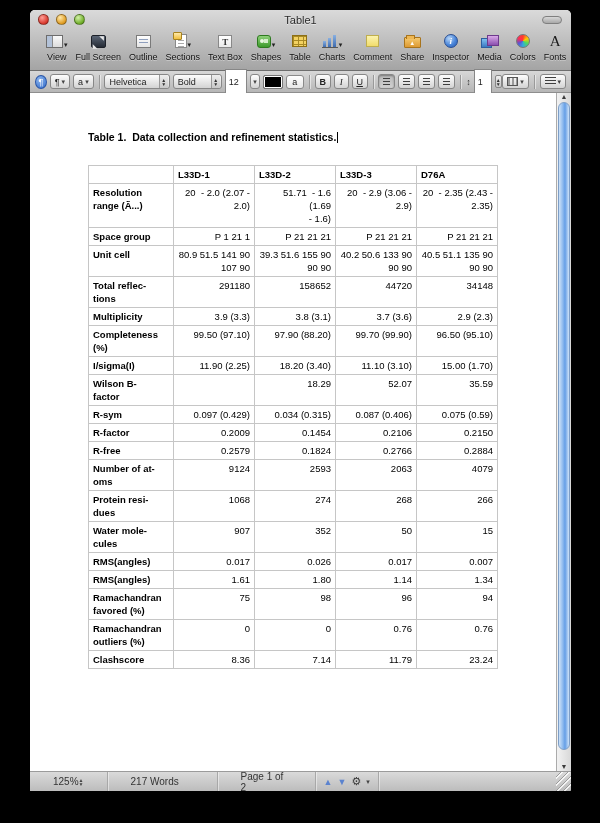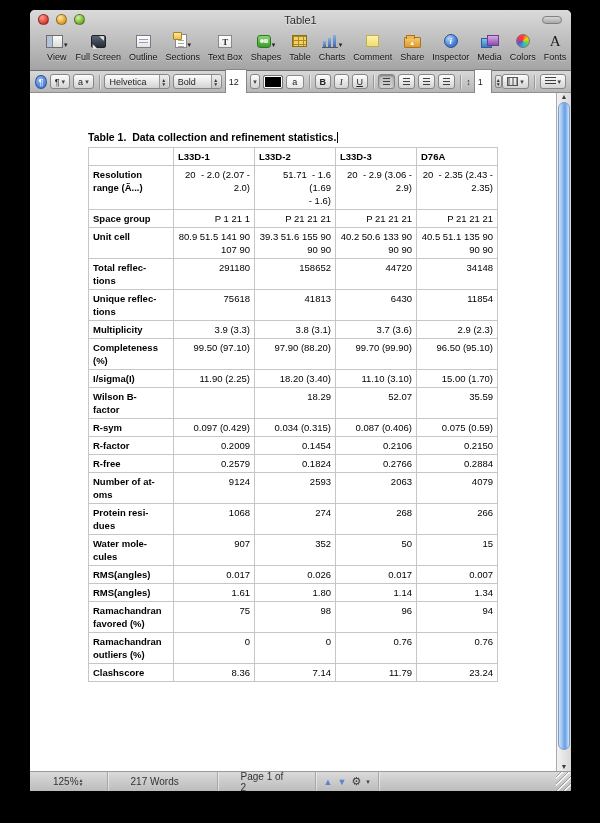--- a/index.html
+++ b/index.html
@@ -89,21 +89,21 @@
   .al-lines { width:11px; height:8px; background:repeating-linear-gradient(to bottom,#3f3f3f 0 1px,transparent 1px 3px); }
   .cols-ico { width:11px; height:9px; border:1px solid #555;
     background:repeating-linear-gradient(90deg,#9a9a9a 0 2px,transparent 2px 4px); }
   .list-ico { width:11px; height:9px;
     background:repeating-linear-gradient(to bottom,#3f3f3f 0 1px,transparent 1px 3px); }
   .ls-ico { font-size:9px; color:#333; }
 
   
   .docarea { position:relative; height:678px; background:#fff; }
   .page { padding:38px 0 0 58px; }
-  .doc-caption { font-size:10.5px; font-weight:bold; color:#000; white-space:pre; margin-bottom:4px; }
+  .doc-caption { font-size:10.5px; font-weight:bold; color:#000; white-space:pre; margin-bottom:22px; }
   .caret { display:inline-block; width:1px; height:11px; background:#000; vertical-align:-2px; margin-left:1px; }
 
   #stats-table { border-collapse:collapse; width:409px; table-layout:fixed; font-size:9.5px; line-height:13px; color:#000; }
   #stats-table td, #stats-table th { border:1px solid #c6c6c6; padding:2px 4px; vertical-align:top; white-space:pre-wrap; overflow:hidden; }
   #stats-table thead th { font-weight:bold; text-align:left; height:18px; }
   #stats-table td.rowlabel { font-weight:bold; text-align:left; }
   #stats-table td.num { text-align:right; }
   .squiggle { text-decoration-style:dotted; text-decoration-color:#e02020;
     text-decoration-thickness:1px; text-underline-offset:2px; }
 
@@ -366,28 +366,20 @@
             </tr>
             <tr>
               <td class="rowlabel">Total reflec-
 tions</td>
               <td class="num">291180</td>
               <td class="num">158652</td>
               <td class="num">44720</td>
               <td class="num">34148</td>
             </tr>
             <tr>
-              <td class="rowlabel">Unique reflec-
-tions</td>
-              <td class="num">75618</td>
-              <td class="num">41813</td>
-              <td class="num">6430</td>
-              <td class="num">11854</td>
-            </tr>
-            <tr>
               <td class="rowlabel">Multiplicity</td>
               <td class="num">3.9 (3.3)</td>
               <td class="num">3.8 (3.1)</td>
               <td class="num">3.7 (3.6)</td>
               <td class="num">2.9 (2.3)</td>
             </tr>
             <tr>
               <td class="rowlabel">Completeness
 (%)</td>
               <td class="num">99.50 (97.10)</td>

